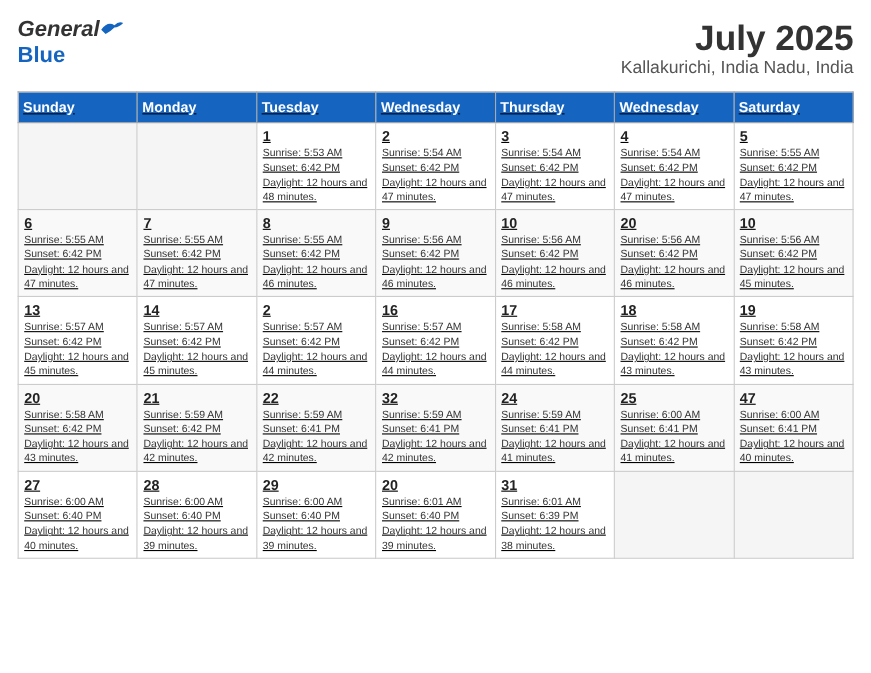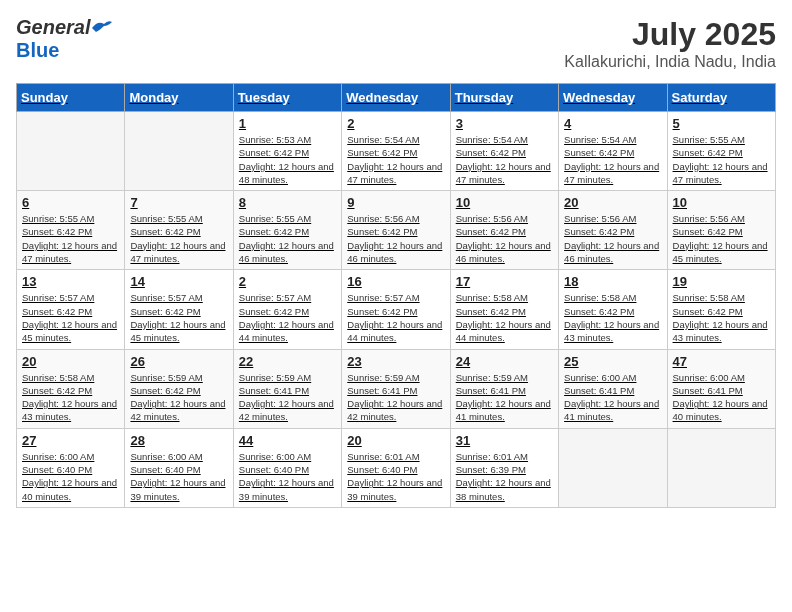--- a/index.html
+++ b/index.html
@@ -249,33 +249,33 @@
         </td>
       </tr>
       <tr>
         <td>
           <span class="day-num">20</span>
           <div class="day-info" style="white-space: pre-line;">Sunrise: 5:58 AM
 Sunset: 6:42 PM
 Daylight: 12 hours and 43 minutes.</div>
         </td>
         <td>
-          <span class="day-num">26</span>
+          <span class="day-num">21</span>
           <div class="day-info" style="white-space: pre-line;">Sunrise: 5:59 AM
 Sunset: 6:42 PM
 Daylight: 12 hours and 42 minutes.</div>
         </td>
         <td>
           <span class="day-num">22</span>
           <div class="day-info" style="white-space: pre-line;">Sunrise: 5:59 AM
 Sunset: 6:41 PM
 Daylight: 12 hours and 42 minutes.</div>
         </td>
         <td>
-          <span class="day-num">23</span>
+          <span class="day-num">32</span>
           <div class="day-info" style="white-space: pre-line;">Sunrise: 5:59 AM
 Sunset: 6:41 PM
 Daylight: 12 hours and 42 minutes.</div>
         </td>
         <td>
           <span class="day-num">24</span>
           <div class="day-info" style="white-space: pre-line;">Sunrise: 5:59 AM
 Sunset: 6:41 PM
 Daylight: 12 hours and 41 minutes.</div>
         </td>
@@ -299,21 +299,21 @@
 Sunset: 6:40 PM
 Daylight: 12 hours and 40 minutes.</div>
         </td>
         <td>
           <span class="day-num">28</span>
           <div class="day-info" style="white-space: pre-line;">Sunrise: 6:00 AM
 Sunset: 6:40 PM
 Daylight: 12 hours and 39 minutes.</div>
         </td>
         <td>
-          <span class="day-num">44</span>
+          <span class="day-num">29</span>
           <div class="day-info" style="white-space: pre-line;">Sunrise: 6:00 AM
 Sunset: 6:40 PM
 Daylight: 12 hours and 39 minutes.</div>
         </td>
         <td>
           <span class="day-num">20</span>
           <div class="day-info" style="white-space: pre-line;">Sunrise: 6:01 AM
 Sunset: 6:40 PM
 Daylight: 12 hours and 39 minutes.</div>
         </td>

